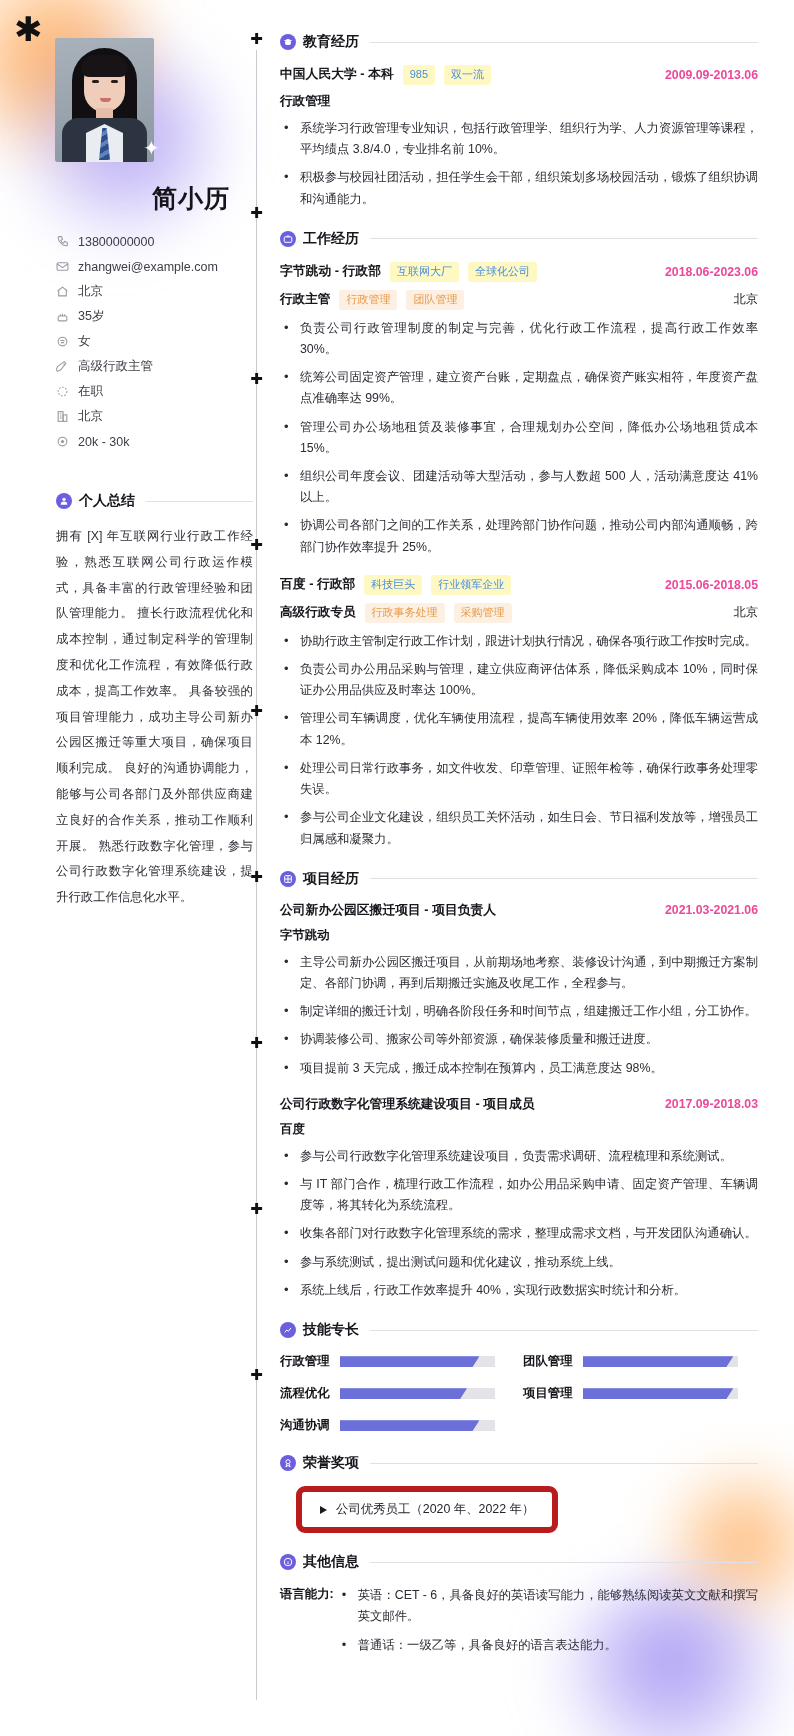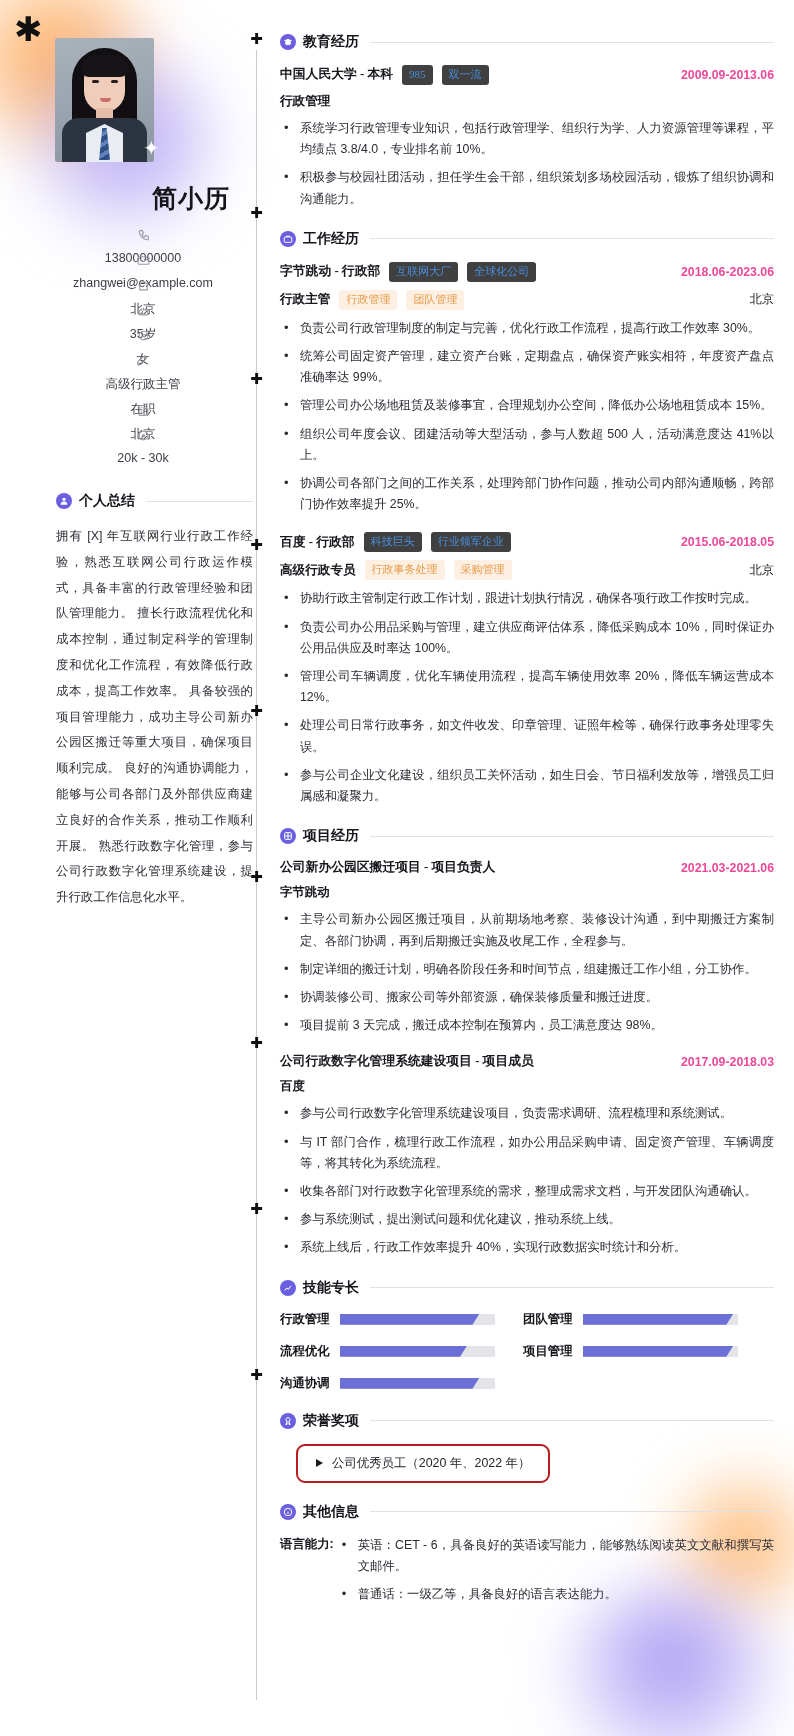--- a/index.html
+++ b/index.html
@@ -71,53 +71,53 @@
   .ph-eye-r { position:absolute; left:56px; top:42px; width:7px; height:3px; background:#2a1d1a; border-radius:3px; }
   .ph-mouth { position:absolute; left:45px; top:60px; width:11px; height:4px; background:#c9706a; border-radius:0 0 6px 6px; }
   .ph-neck { position:absolute; left:41px; top:70px; width:17px; height:14px; background:#e6bda9; }
   .ph-body { position:absolute; left:7px; bottom:0; width:85px; height:44px; background:#2b3440; border-radius:16px 16px 0 0; }
   .ph-shirt { position:absolute; left:31px; bottom:0; width:37px; height:38px; background:#e9edf2; clip-path: polygon(50% 0,100% 24%,100% 100%,0 100%,0 24%); }
   .ph-tie { position:absolute; left:44px; bottom:2px; width:11px; height:32px; background: repeating-linear-gradient(150deg,#2f4f86 0 5px,#5f82bb 5px 9px); clip-path: polygon(30% 0,70% 0,100% 100%,0 100%); }
 
   .name { margin: 20px 0 0 29px; font-size: 25px; font-weight: 700; letter-spacing: 1px; color: #14141a; text-align: right; }
 
   .contacts { margin: 14px 0 0 30px; }
-  .contact-row { display: flex; align-items: center; gap: 9px; height: 25px; font-size: 12.5px; color: #3d3d46; flex-direction: column; }
+  .contact-row { display: flex; align-items: center; gap: 9px; height: 25px; font-size: 12.5px; color: #3d3d46; }
   .ci { width: 13px; height: 13px; flex: 0 0 13px; display: flex; align-items: center; justify-content: center; color: #9a9aa4; }
   .ci svg { width: 13px; height: 13px; display: block; }
 
   .section-left { margin: 38px 0 0 30px; width: 197px; }
   .sec-head { display: flex; align-items: center; gap: 7px; margin-bottom: 14px; }
   .sec-ico {
     width: 16px; height: 16px; border-radius: 50%;
     background: #6b5fe0; color: #fff; flex: 0 0 16px;
     display: flex; align-items: center; justify-content: center;
   }
   .sec-ico svg { width: 10px; height: 10px; display: block; }
   .sec-title { font-size: 14px; font-weight: 700; color: #16161c; white-space: nowrap; }
   .sec-rule { flex: 1; height: 1px; background: #e0e0e6; margin-left: 4px; }
   .summary-text { font-size: 12.4px; line-height: 2.08; color: #2e2e37; text-align: justify; }
 
   
-  .right { position: absolute; left: 256px; top: 0; width: 538px; padding: 33px 20px 0 24px; }
+  .right { position: absolute; left: 256px; top: 0; width: 538px; padding: 33px 36px 0 24px; }
   .r-section { margin-bottom: 20px; }
   .r-head { display: flex; align-items: center; gap: 7px; margin-bottom: 14px; }
 
   .entry { margin-bottom: 17px; }
   .entry-l1 { display: flex; align-items: center; gap: 9px; margin-bottom: 8px; }
-  .entry-org { font-size: 12.8px; font-weight: 700; color: #16161c; white-space: nowrap; font-family: Liberation Serif, serif; }
+  .entry-org { font-size: 12.8px; font-weight: 700; color: #16161c; white-space: nowrap; }
   .entry-date { margin-left: auto; font-size: 12.3px; font-weight: 700; color: #ec4899; white-space: nowrap; }
   .entry-l2 { display: flex; align-items: center; gap: 9px; margin-bottom: 8px; }
   .entry-role { font-size: 12.6px; font-weight: 700; color: #16161c; white-space: nowrap; }
   .entry-loc { margin-left: auto; font-size: 12.3px; color: #222; font-weight: 400; }
   .entry-major { font-size: 12.6px; font-weight: 700; color: #16161c; margin-bottom: 8px; }
   .entry-sub { font-size: 12.4px; font-weight: 700; color: #16161c; margin-bottom: 8px; }
 
   .tag { font-size: 11px; padding: 2px 7px; border-radius: 3px; white-space: nowrap; line-height: 1.45; }
-  .tag-blue { background: #404040; color: #4b8ddb; font-family: Liberation Serif, serif; }
+  .tag-blue { background: #fef9c3; color: #4b8ddb; }
   .tag-orange { background: #fdf0e2; color: #e79a4a; }
 
   ul.bullets { list-style: none; margin: 0; padding: 0; }
   ul.bullets li {
     position: relative; padding-left: 20px; margin-bottom: 7px;
     font-size: 12.35px; line-height: 1.72; color: #2b2b34; text-align: justify;
   }
   ul.bullets li::before {
     content: "•"; position: absolute; left: 4px; top: -1px; font-size: 13px; color: #2b2b34;
   }
@@ -128,21 +128,21 @@
   .skill-name { font-size: 12.4px; font-weight: 700; color: #16161c; white-space: nowrap; }
   .skill-bar { position: relative; flex: 1; height: 11px; background: #e4e4e8; overflow: hidden; }
   .skill-fill {
     position: absolute; left: 0; top: 0; height: 100%;
     background: #6b6fd8;
   }
 
   
   .honor-card {
     display: inline-flex; align-items: center; gap: 9px;
-    padding: 9px 18px; border: 2px solid #b91c1c; border-radius: 9px;
+    padding: 9px 18px; border: 6px solid #b91c1c; border-radius: 9px;
     font-size: 12.4px; color: #24242c; background: #fff;
   }
   .tri { width: 0; height: 0; border-left: 7px solid #1b1b22; border-top: 4.5px solid transparent; border-bottom: 4.5px solid transparent; }
 
   
   .other-row { display: flex; gap: 4px; }
   .other-label { font-size: 12.4px; font-weight: 700; color: #16161c; white-space: nowrap; padding-top: 1px; }
   .other-list { flex: 1; }
 </style>
 </head>

